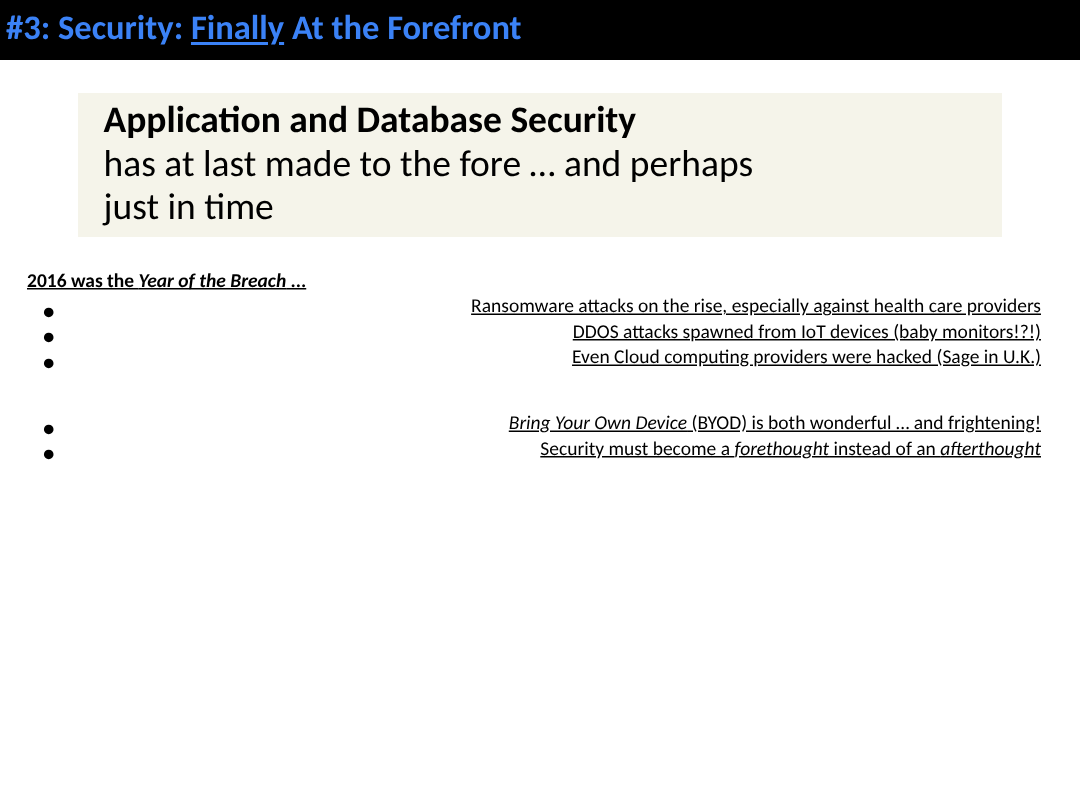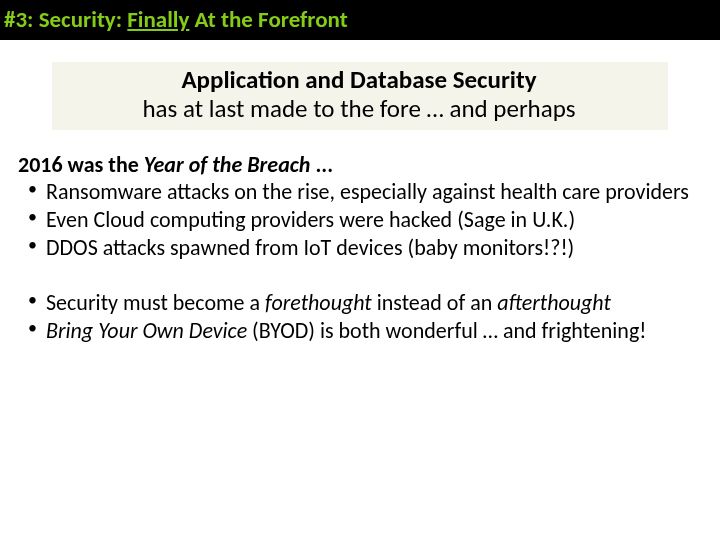--- a/index.html
+++ b/index.html
@@ -6,57 +6,58 @@
   body {
     width: 720px;
     height: 540px;
     background: #ffffff;
     font-family: Calibri, "Segoe UI", Arial, sans-serif;
     color: #000;
     overflow: hidden;
   }
   .title-bar {
     background: #000000;
-    color: #84cc16;
+    color: #3b82f6;
     padding: 5px 10px 7px 4px;
     font-size: 23px;
     font-weight: 700;
   }
   .title-bar .u { text-decoration: underline; }
   .subhead-wrap {
     background: #f5f4ea;
     margin: 22px 52px 0 52px;
-    padding: 4px 6px 6px 4px;
-    text-align: center;
+    padding: 4px 6px 6px 17px;
   }
   .subhead-line1 {
     font-size: 25px;
     line-height: 1.15;
     font-weight: 400;
   }
   .subhead-line1 .bold { font-weight: 700; }
   .subhead-line2 {
     font-size: 25px;
     line-height: 1.15;
     font-weight: 400;
   }
   .content {
     padding: 22px 26px 0 18px;
-    font-size: 22px;
+    font-size: 13px;
     line-height: 1.22;
+    text-decoration: underline;
   }
   .block { margin-bottom: 28px; }
   .lead { font-weight: 400; }
   .lead .b { font-weight: 700; }
   .lead .i { font-style: italic; }
   .lead .u { text-decoration: underline; }
   ul.bullets {
     list-style: none;
     padding-left: 6px;
     margin-top: 1px;
+    text-align: right;
   }
   ul.bullets li {
     position: relative;
     padding-left: 22px;
     margin-top: 1px;
   }
   ul.bullets li::before {
     content: "•";
     position: absolute;
     left: 4px;
@@ -71,39 +72,40 @@
 
 <div class="title-bar">
   <span>#3: Security: </span><span class="u">Finally</span><span> At the Forefront</span>
 </div>
 
 <div class="subhead-wrap">
   <div class="subhead-line1">
     <span class="bold">Application and Database Security</span>
   </div>
   <div class="subhead-line2">has at last made to the fore … and perhaps</div>
+  <div class="subhead-line2">just in time</div>
 </div>
 
 <div class="content">
 
   <div class="block">
     <div class="lead">
       <span class="b">2016 was the </span><span class="b i">Year of the Breach</span><span class="b"> ...</span>
     </div>
     <ul class="bullets">
       <li>Ransomware attacks on the rise, especially against health care providers</li>
+      <li>DDOS attacks spawned from IoT devices (baby monitors!?!)</li>
       <li>Even Cloud computing providers were hacked (Sage in U.K.)</li>
-      <li>DDOS attacks spawned from IoT devices (baby monitors!?!)</li>
     </ul>
   </div>
 
   <div class="block">
     <ul class="bullets">
       <li>
-        <span>Security must become a </span><span class="i">forethought</span><span> instead of an </span><span class="i">afterthought</span>
+        <span class="i">Bring Your Own Device</span><span> (BYOD) is both wonderful … and frightening!</span>
       </li>
       <li>
-        <span class="i">Bring Your Own Device</span><span> (BYOD) is both wonderful … and frightening!</span>
+        <span>Security must become a </span><span class="i">forethought</span><span> instead of an </span><span class="i">afterthought</span>
       </li>
     </ul>
   </div>
 
 </div>
 
 </body></html>

